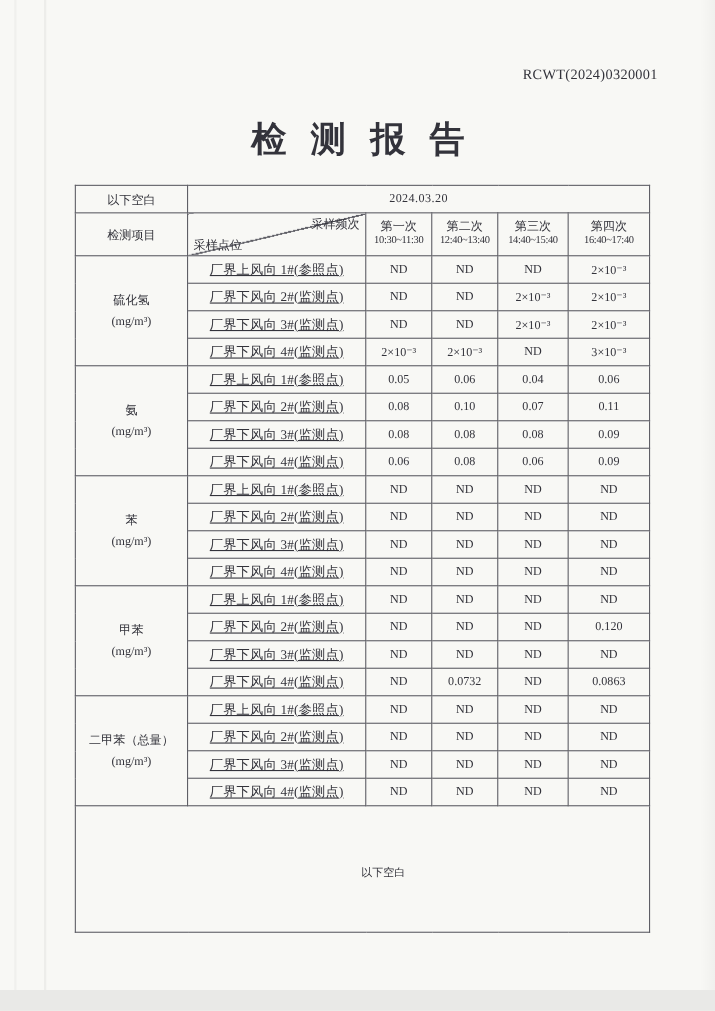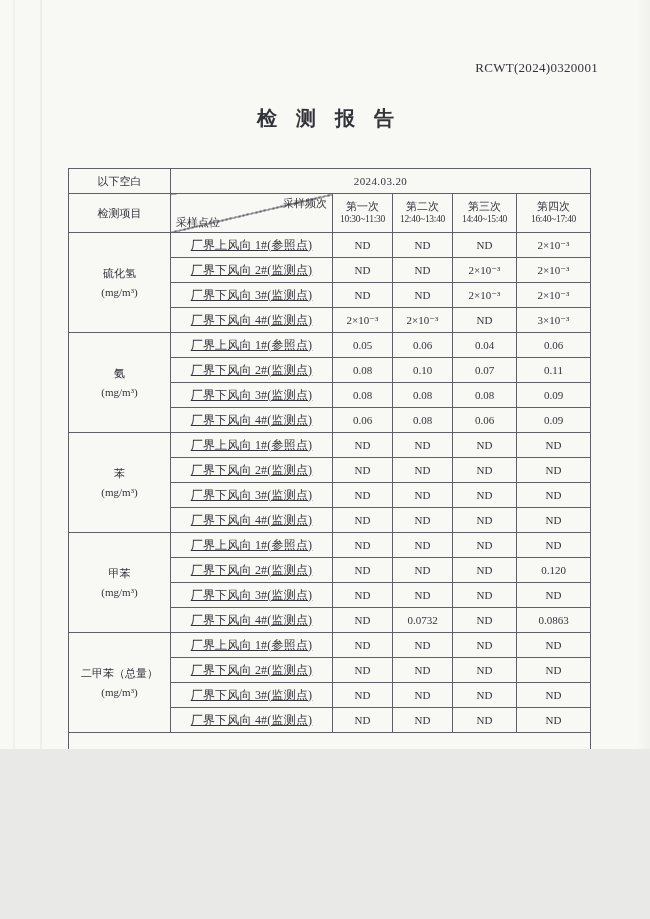--- a/index.html
+++ b/index.html
@@ -4,21 +4,21 @@
 <style>
   html, body { margin: 0; padding: 0; }
   body {
     width: 650px; height: 919px;
     background: #e9e9e7;
     font-family: "Liberation Serif", "DejaVu Serif", serif;
     color: #33333b;
   }
   .sheet {
     position: relative;
-    width: 650px; height: 749px;
+    width: 650px; height: 900px;
     background: #f8f8f5;
     overflow: hidden;
   }
   
   .crease1 { position:absolute; left:13px; top:0; width:2px; height:100%;
              background: rgba(120,120,115,0.06); }
   .crease2 { position:absolute; left:40px; top:0; width:2px; height:100%;
              background: rgba(120,120,115,0.08); }
   .shadeR  { position:absolute; right:0; top:0; width:14px; height:100%;
              background: linear-gradient(to right, rgba(0,0,0,0), rgba(0,0,0,0.03)); }
@@ -26,21 +26,21 @@
   .report-no {
     position: absolute; top: 60px; right: 52px;
     font-size: 13px; letter-spacing: 0.3px;
   }
   .company {
     position: absolute; top: 85px; left: 68px; width: 522px;
     text-align: center; font-size: 14.5px; letter-spacing: 2px;
   }
   .doc-title {
     position: absolute; top: 105px; left: 68px; width: 522px;
-    text-align: center; font-size: 20px; font-weight: bold;
+    text-align: center; font-size: 32px; font-weight: bold;
     letter-spacing: 7px;
   }
   .caption-row {
     position: absolute; top: 146px; left: 68px; width: 522px; height: 18px;
     font-size: 12.5px;
   }
   .caption { position: absolute; left: 0; width: 100%; text-align: center;
              transform: translateX(-48px); letter-spacing: 0.5px; }
   .page-info { position: absolute; right: 2px; top: 0; white-space: nowrap; }
   .page-info .gap { display: inline-block; width: 14px; }

